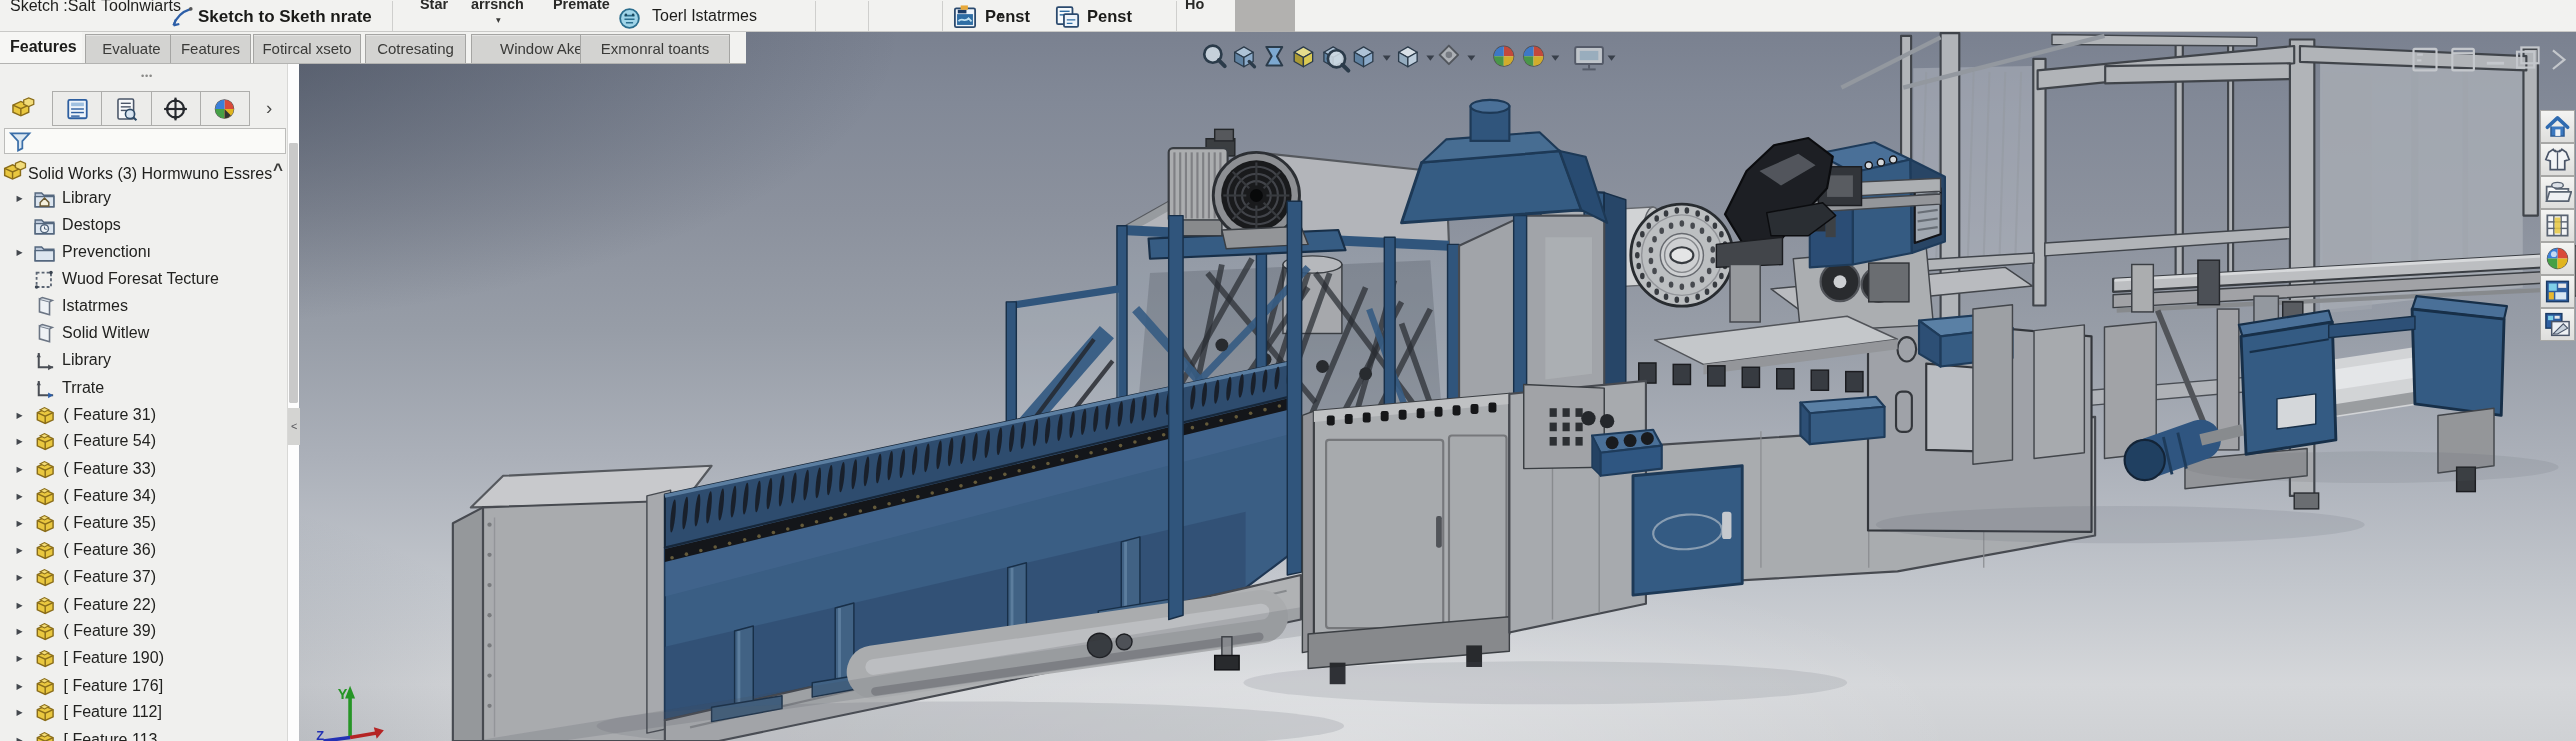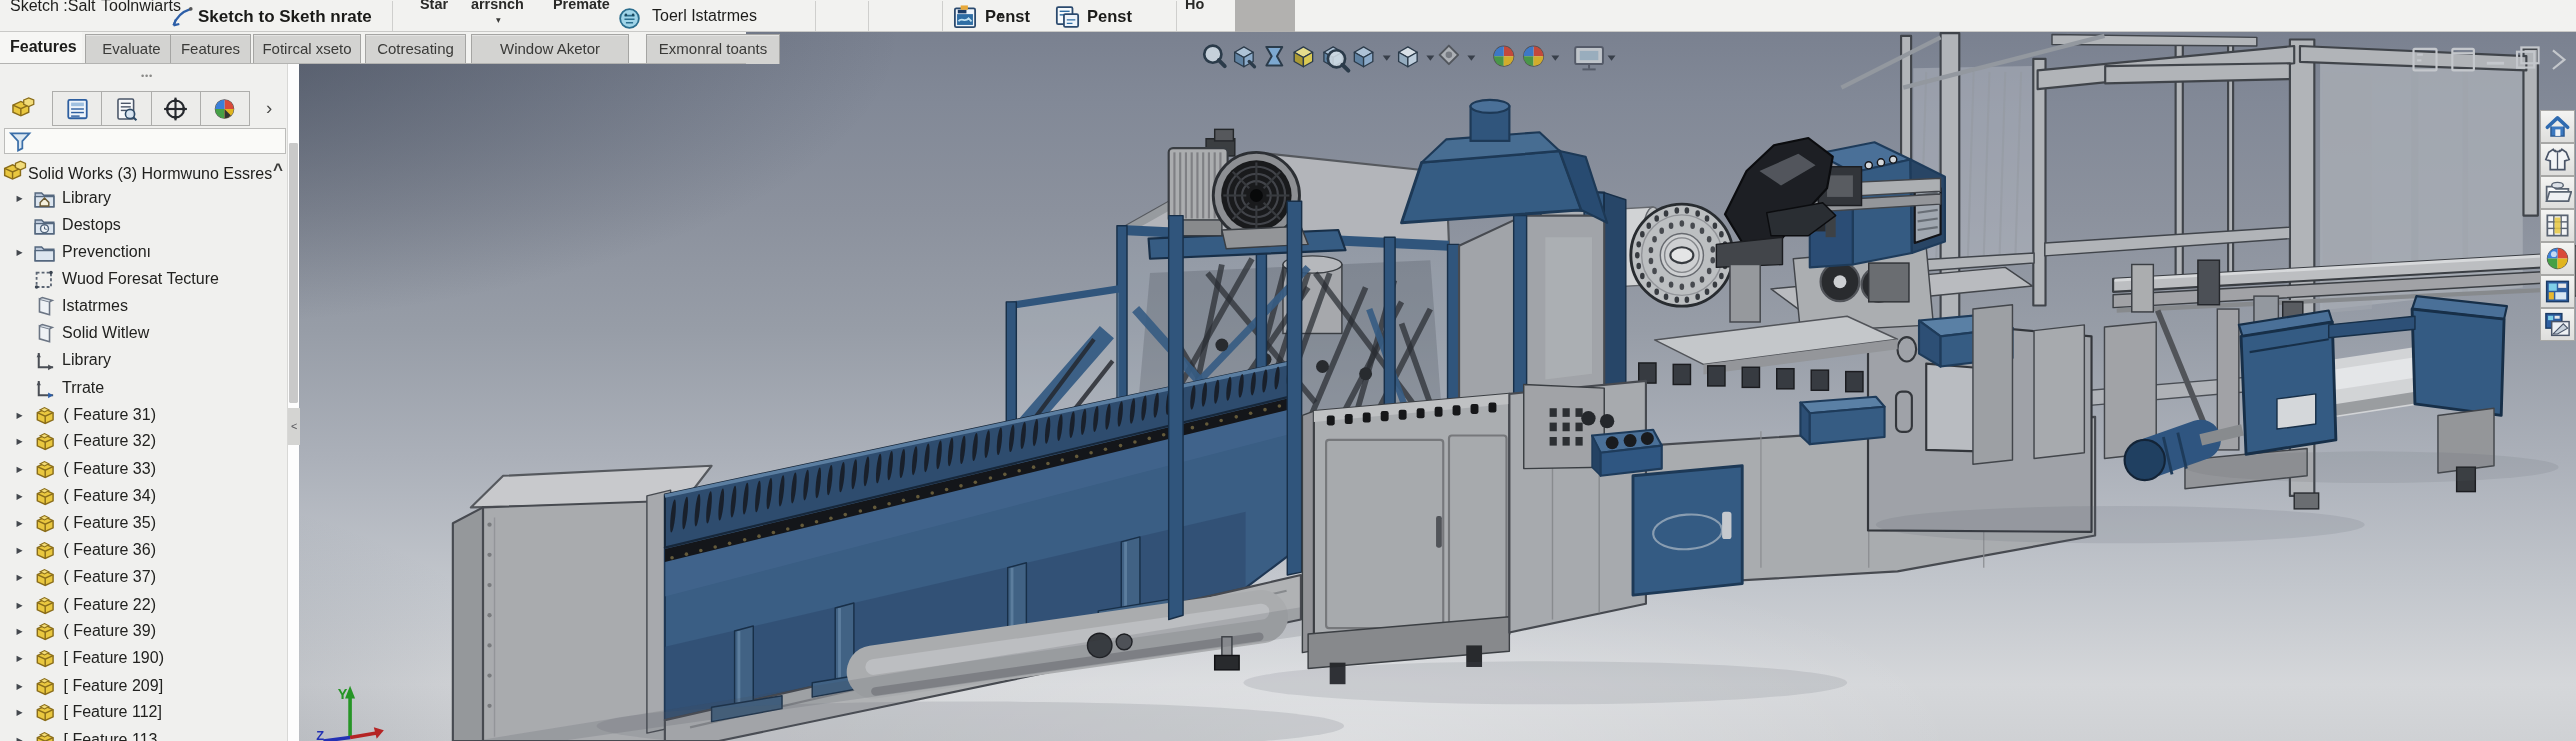--- a/index.html
+++ b/index.html
@@ -605,21 +605,21 @@
   <div style="position:absolute;left:1235px;top:0;width:60px;height:32px;background:#b2b1af"></div>
 </div>
 
 <div id="tabbar">
   <div class="tabactive">Features</div>
   <div class="tab" style="left:85px;width:93px">Evaluate</div>
   <div class="tab" style="left:170px;width:81px">Features</div>
   <div class="tab" style="left:253px;width:108px">Fotircal xseto</div>
   <div class="tab" style="left:365px;width:101px">Cotresating</div>
   <div class="tab" style="left:471px;width:158px">Window Aketor</div>
-  <div class="tab" style="left:646px;width:134px">Exmonral toants</div>
+  <div class="tab" style="left:580px;width:150px">Exmonral toants</div>
 </div>
 
 <div id="panel">
   <div class="dots">•••</div>
   <div id="ptool">
     <div class="swi"><svg width="26" height="24.4" viewBox="0 0 36 34">
             <path d="M4,14 L15,9 L26,14 L26,24 L15,29 L4,24 Z" fill="#e9c73f" stroke="#8a6d1a" stroke-width="2"></path>
             <path d="M4,14 L15,19 L26,14 M15,19 L15,29" fill="none" stroke="#8a6d1a" stroke-width="2"></path>
             <path d="M19,7 L26,4 L33,7 L33,13 L26,16 L19,13 Z" fill="#f2dc7a" stroke="#8a6d1a" stroke-width="1.8"></path>
           </svg></div>
@@ -759,21 +759,21 @@
         <span class="tlab">( Feature 31)</span>
       </div>
 <div class="trow" style="top:364px">
         <span class="exp">▸</span>
         <svg width="24.4" height="23" viewBox="0 0 34 32" style="flex:0 0 auto">
           <path d="M6,12 L17,7 L28,12 L28,22 L17,27 L6,22 Z" fill="#e9c73f" stroke="#8a6d1a" stroke-width="2"></path>
           <path d="M6,12 L17,17 L28,12" fill="none" stroke="#8a6d1a" stroke-width="2"></path>
           <path d="M17,17 L17,27" stroke="#8a6d1a" stroke-width="2"></path>
           <path d="M10,8 L16,5 L22,8 L16,11 Z" fill="#f2dc7a" stroke="#8a6d1a" stroke-width="1.5"></path>
         </svg>
-        <span class="tlab">( Feature 32)</span>
+        <span class="tlab">( Feature 54)</span>
       </div>
 <div class="trow" style="top:392px">
         <span class="exp">▸</span>
         <svg width="24.4" height="23" viewBox="0 0 34 32" style="flex:0 0 auto">
           <path d="M6,12 L17,7 L28,12 L28,22 L17,27 L6,22 Z" fill="#e9c73f" stroke="#8a6d1a" stroke-width="2"></path>
           <path d="M6,12 L17,17 L28,12" fill="none" stroke="#8a6d1a" stroke-width="2"></path>
           <path d="M17,17 L17,27" stroke="#8a6d1a" stroke-width="2"></path>
           <path d="M10,8 L16,5 L22,8 L16,11 Z" fill="#f2dc7a" stroke="#8a6d1a" stroke-width="1.5"></path>
         </svg>
         <span class="tlab">( Feature 33)</span>
@@ -849,21 +849,21 @@
         <span class="tlab">[ Feature 190)</span>
       </div>
 <div class="trow" style="top:609px">
         <span class="exp">▸</span>
         <svg width="24.4" height="23" viewBox="0 0 34 32" style="flex:0 0 auto">
           <path d="M6,12 L17,7 L28,12 L28,22 L17,27 L6,22 Z" fill="#e9c73f" stroke="#8a6d1a" stroke-width="2"></path>
           <path d="M6,12 L17,17 L28,12" fill="none" stroke="#8a6d1a" stroke-width="2"></path>
           <path d="M17,17 L17,27" stroke="#8a6d1a" stroke-width="2"></path>
           <path d="M10,8 L16,5 L22,8 L16,11 Z" fill="#f2dc7a" stroke="#8a6d1a" stroke-width="1.5"></path>
         </svg>
-        <span class="tlab">[ Feature 209]</span>
+        <span class="tlab">[ Feature 176]</span>
       </div>
 <div class="trow" style="top:635px">
         <span class="exp">▸</span>
         <svg width="24.4" height="23" viewBox="0 0 34 32" style="flex:0 0 auto">
           <path d="M6,12 L17,7 L28,12 L28,22 L17,27 L6,22 Z" fill="#e9c73f" stroke="#8a6d1a" stroke-width="2"></path>
           <path d="M6,12 L17,17 L28,12" fill="none" stroke="#8a6d1a" stroke-width="2"></path>
           <path d="M17,17 L17,27" stroke="#8a6d1a" stroke-width="2"></path>
           <path d="M10,8 L16,5 L22,8 L16,11 Z" fill="#f2dc7a" stroke="#8a6d1a" stroke-width="1.5"></path>
         </svg>
         <span class="tlab">[ Feature 112]</span>

